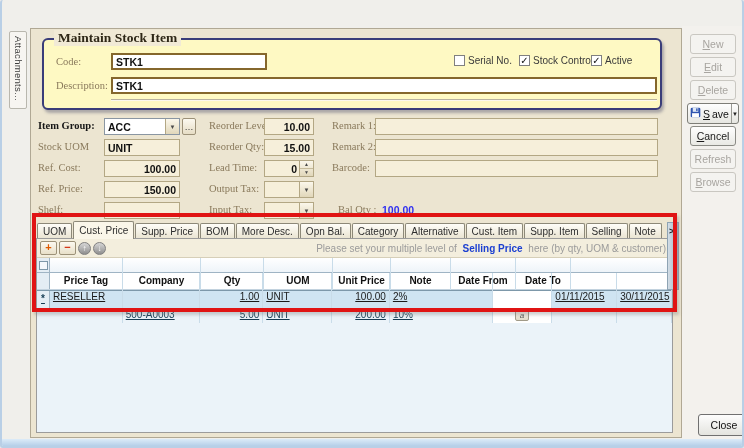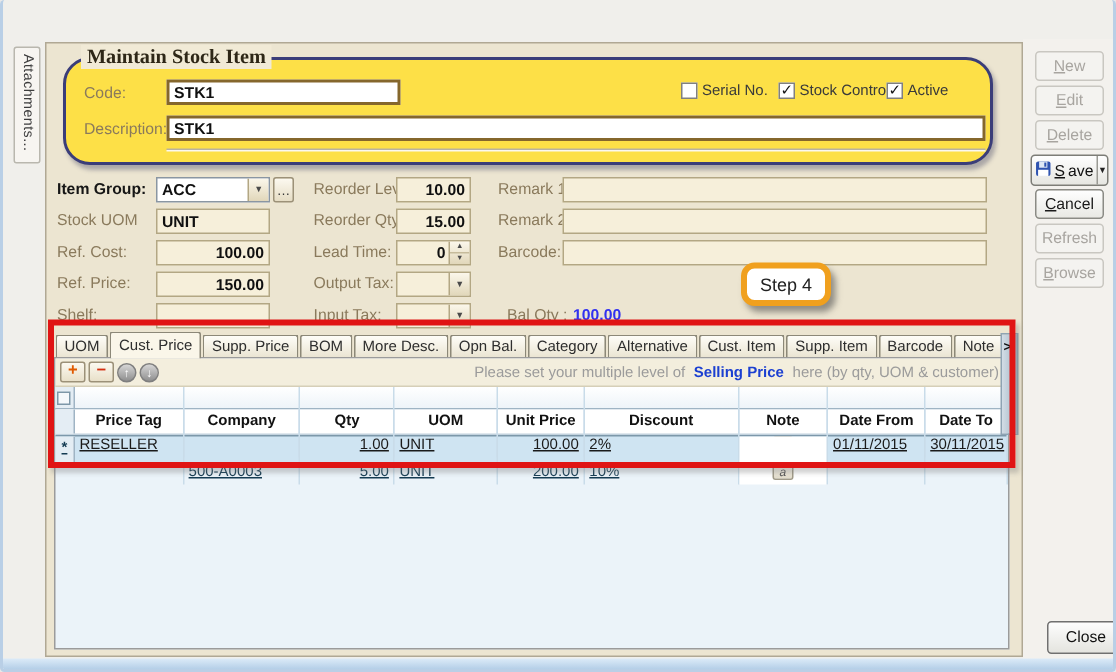--- a/index.html
+++ b/index.html
@@ -20,25 +20,25 @@
     display:flex;align-items:center;justify-content:center;line-height:1;}
   
   .attach-tab{position:absolute;left:7px;top:31px;width:18px;height:78px;box-sizing:border-box;
     background:#f7f5f1;border:1px solid #b9b7ae;border-radius:2px;
     writing-mode:vertical-rl;font-size:9.5px;color:#3d3d3d;padding:4px 2px;letter-spacing:.3px;}
   
   .main-panel{position:absolute;left:28px;top:28px;width:652px;height:410px;box-sizing:border-box;
     background:#ece5d1;border:1px solid #b0a894;}
   
   .group-box{position:absolute;left:40px;top:38px;width:620px;height:72px;box-sizing:border-box;
-    border:2px solid #3a3d79;border-radius:18px;background:#fde047;
+    border:2px solid #3a3d79;border-radius:6px;background:#fef9c3;
     box-shadow:2px 3px 3px rgba(90,90,115,.45);}
   .group-heading{position:absolute;left:10px;top:-10px;background:#f1ead6;padding:0 4px;
     font-family:"Liberation Serif","DejaVu Serif",serif;font-weight:bold;font-size:13.5px;color:#2e2717;}
-  .flabel{position:absolute;font-size:10.5px;color:#8a7a5c;white-space:nowrap;}
+  .flabel{position:absolute;font-size:10.5px;color:#8a7a5c;white-space:nowrap;font-family:Liberation Serif, serif;}
   .fld{position:absolute;height:17px;box-sizing:border-box;border:1px solid #b3a784;background:#f6efda;
     font-size:10.5px;font-weight:bold;color:#101010;display:flex;align-items:center;padding:0 3px;overflow:hidden;}
   .fld.white{background:#fff;border-color:#8a96a2;}
   .fld.heavy{border:2px solid #85672c;background:#fff;font-weight:bold;}
   .fld.num{justify-content:flex-end;}
   .drop-btn{position:absolute;right:0;top:0;bottom:0;width:13px;
     background:linear-gradient(#fbf7eb,#e1d7ba);border-left:1px solid #b3a784;
     font-size:6px;color:#4a4a4a;display:flex;align-items:center;justify-content:center;}
   .spin{position:absolute;right:0;top:0;bottom:0;width:13px;border-left:1px solid #b3a784;
     display:flex;flex-direction:column;background:linear-gradient(#fbf7eb,#e1d7ba);}
@@ -229,35 +229,34 @@
   </div>
 
   <div class="flabel" style="left:330px;top:162px">Barcode:</div>
   <div class="fld" style="left:373px;top:160px;width:283px">
     <span></span>
   </div>
 
   <div class="flabel" style="left:336px;top:204px">Bal Qty :</div>
   <div class="balqty-val" style="left:380px;top:204px">100.00</div>
 
-  <div class="step-badge">Step 4</div>
 
   <div class="tab-panel">
     <div class="tabstrip">
       <div class="tab">UOM</div>
       <div class="tab active">Cust. Price</div>
       <div class="tab">Supp. Price</div>
       <div class="tab">BOM</div>
       <div class="tab">More Desc.</div>
       <div class="tab">Opn Bal.</div>
       <div class="tab">Category</div>
       <div class="tab">Alternative</div>
       <div class="tab">Cust. Item</div>
       <div class="tab">Supp. Item</div>
-      <div class="tab">Barcode</div>
+      <div class="tab">Selling</div>
       <div class="tab">Note</div>
     </div>
 
     <div class="panel-body">
       <div class="grid-toolbar">
         <div class="tb-btn tb-add">+</div>
         <div class="tb-btn tb-rem">−</div>
         <div class="tb-circle">↑</div>
         <div class="tb-circle">↓</div>
         <div class="hint">
@@ -269,21 +268,20 @@
 
       <div class="grid-header">
         <div class="gcell ind">
             <div class="sel-icon"></div>
           </div>
         <div class="gcell c0">Price Tag</div>
         <div class="gcell c1">Company</div>
         <div class="gcell c2">Qty</div>
         <div class="gcell c3">UOM</div>
         <div class="gcell c4">Unit Price</div>
-        <div class="gcell c5">Discount</div>
         <div class="gcell c6">Note</div>
         <div class="gcell c7">Date From</div>
         <div class="gcell c8">Date To</div>
       </div>
 
       <div class="grow">
         <div class="gcell ind"></div>
         <div class="gcell c0 al">RESELLER</div>
         <div class="gcell c1 al"></div>
         <div class="gcell c2 ar">1.00</div>

